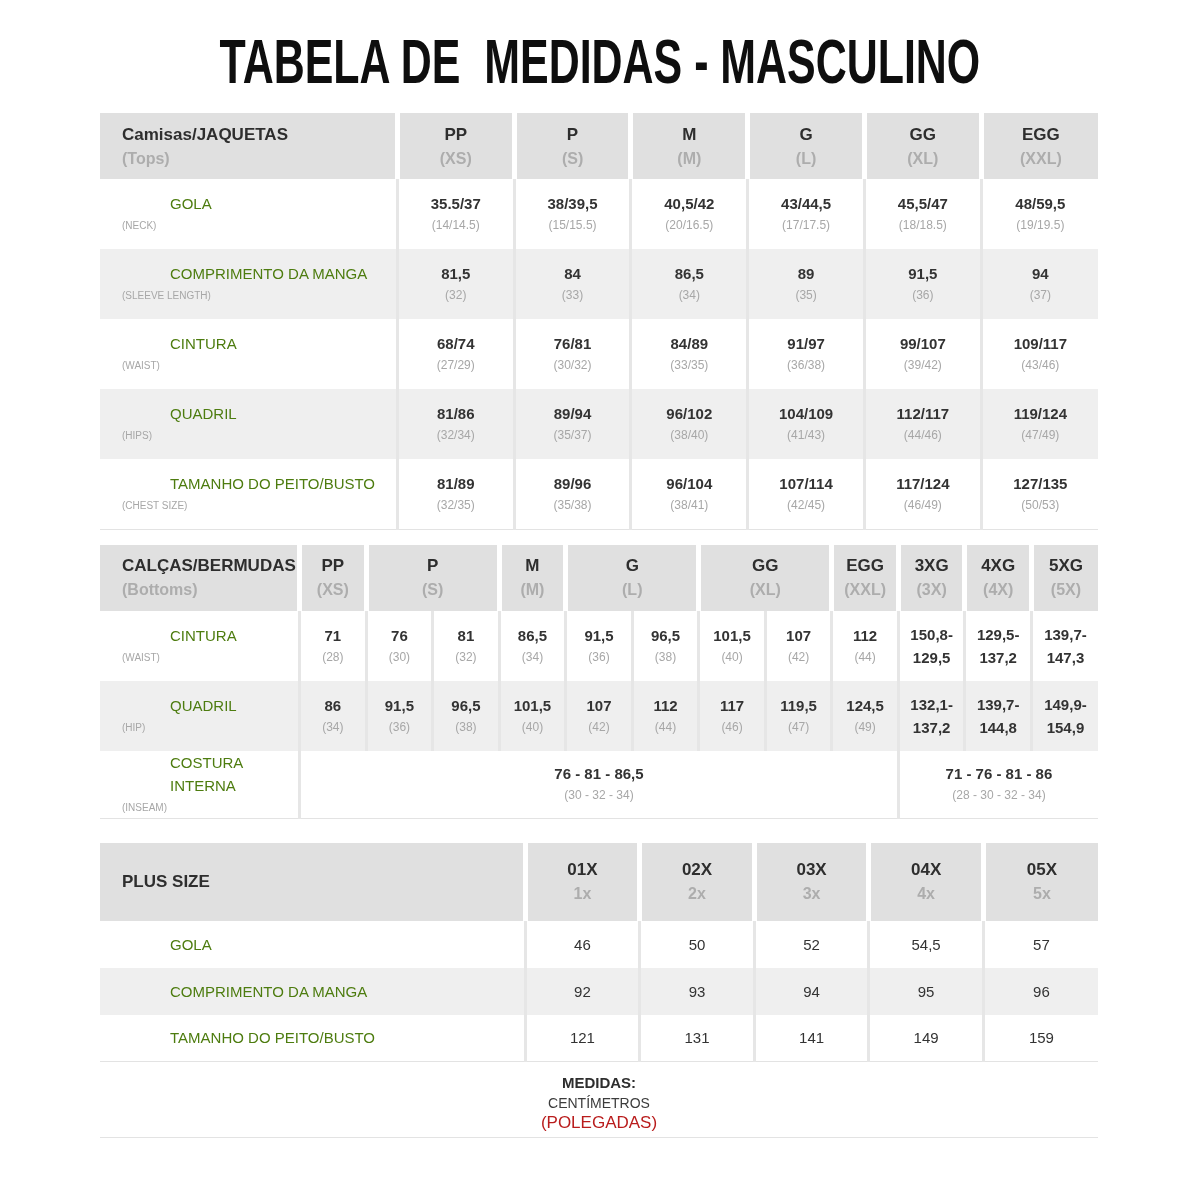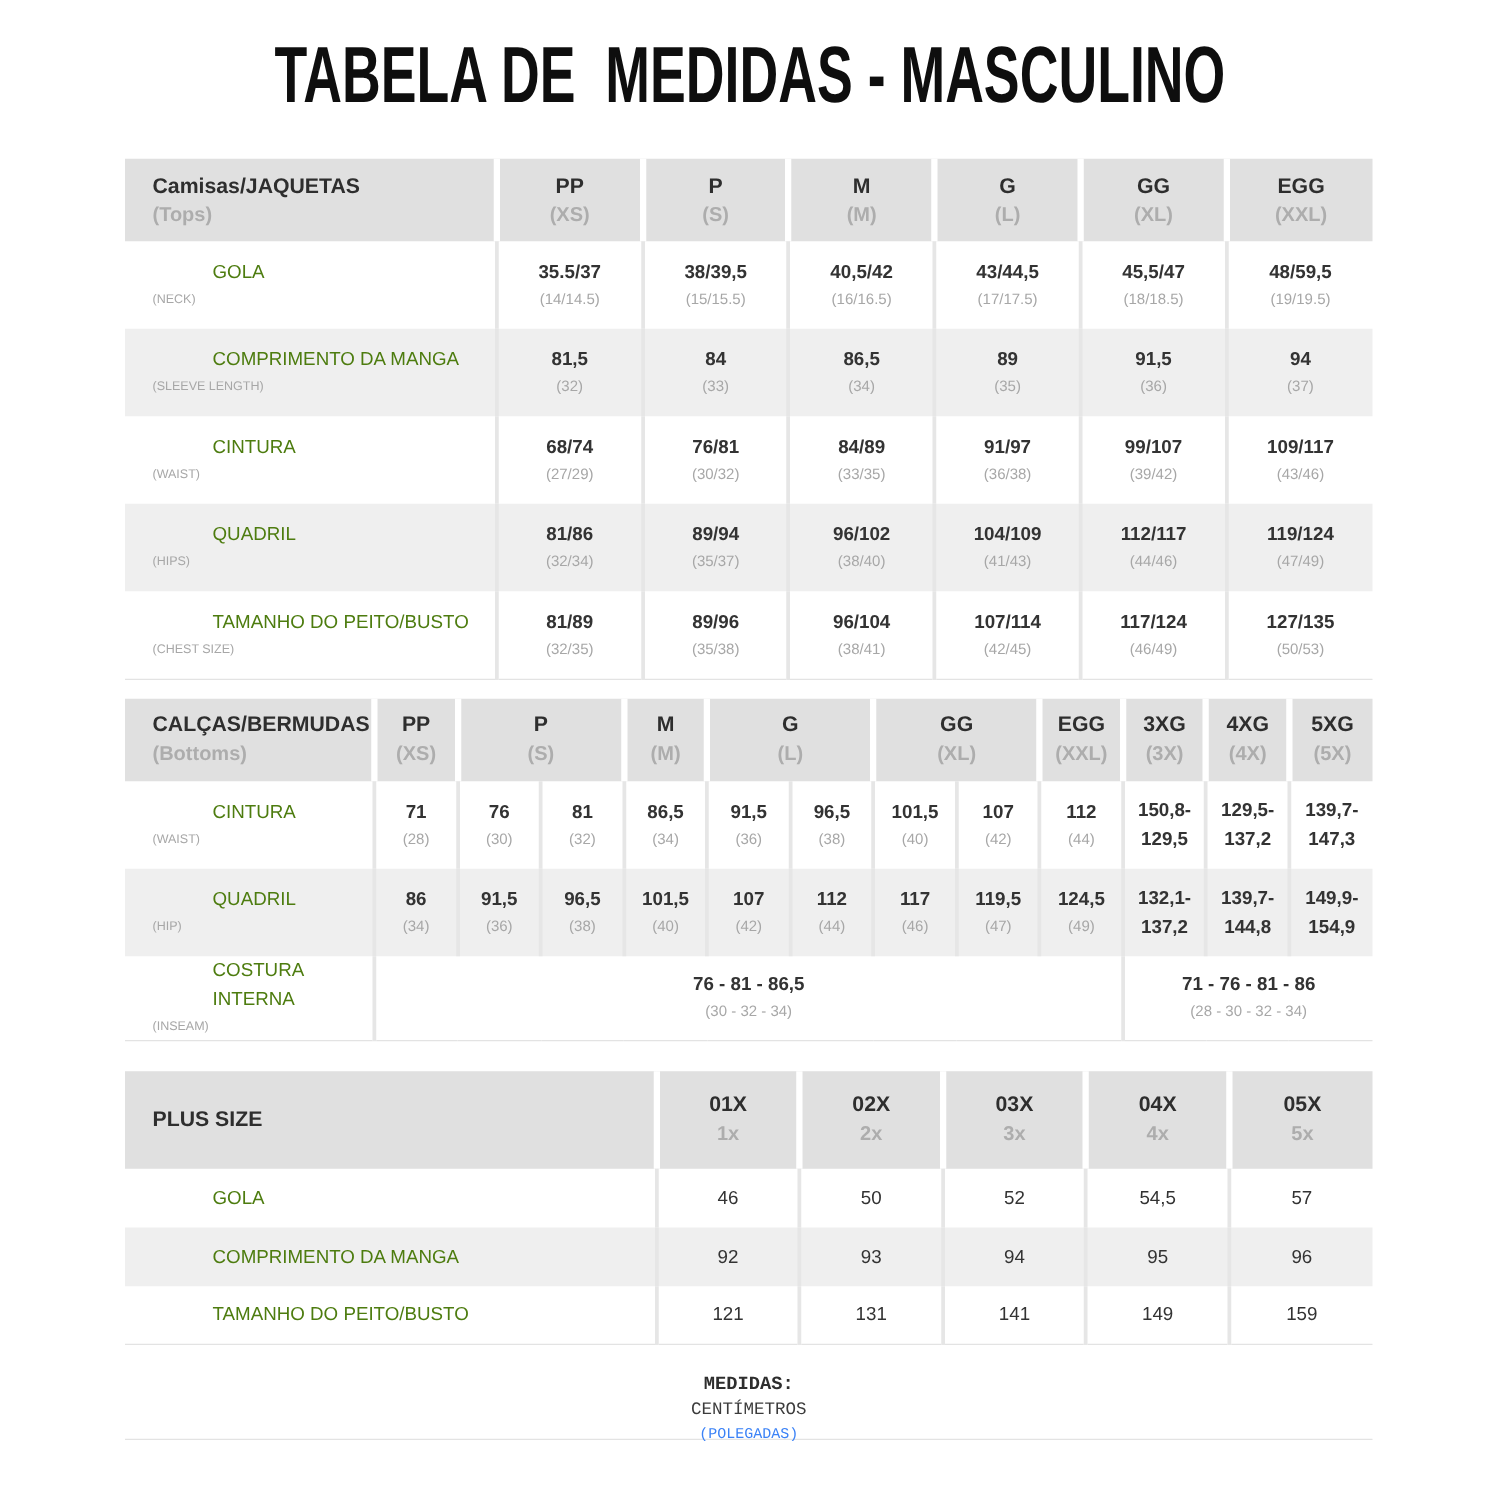--- a/index.html
+++ b/index.html
@@ -5,21 +5,21 @@
   * { margin:0; padding:0; box-sizing:border-box; }
   html,body { background:#fff; }
   body {
     width:1200px; height:1200px;
     font-family:"Liberation Sans", sans-serif;
     color:#383838;
   }
   .page { width:1200px; height:1200px; overflow:hidden; background:#fff; }
 
   
-  .title-wrap { text-align:center; padding-top:26px; padding-bottom:37px; height:127px; }
+  .title-wrap { text-align:center; padding-top:26px; padding-bottom:37px; height:113px; }
   .title {
     display:inline-block;
     font-size:58px; font-weight:700; color:#0e0e0e;
     letter-spacing:0px; white-space:pre;
     transform:scale(0.74,1.10); transform-origin:50% 40%;
   }
 
   
   .content { width:998px; margin-left:100px; }
 
@@ -49,24 +49,24 @@
   .tops tbody td, .bottoms tbody td { height:70px; }
   .bottoms tbody tr:last-child td { height:62px; }
   .tops { margin-bottom:15px; }
   .bottoms { margin-bottom:24px; }
 
   .plus thead th { height:78px; }
   .plus tbody td { height:47px; }
   .plus tbody td.val-td .vmain { font-weight:400; }
 
   
-  .note { height:76px; border-bottom:1px solid #e3e3e3; text-align:center; padding-top:22px; background:#fff;font-family:Liberation Mono, monospace; }
+  .note { height:76px; border-bottom:1px solid #e3e3e3; text-align:center; padding-top:11px; background:#fff; }
   .note-title { font-size:15px; line-height:20px; font-weight:700; color:#2e2e2e; }
   .note-cm    { font-size:14px; line-height:20px; font-weight:400; color:#3c3c3c; }
-  .note-in    { font-size:12px; line-height:19px; font-weight:400; color:#3b82f6; }
+  .note-in    { font-size:17px; line-height:19px; font-weight:400; color:#b91c1c; }
 </style>
 </head>
 <body>
 
 <div class="page">
   <div class="title-wrap">
     <h1 class="title">TABELA DE  MEDIDAS - MASCULINO</h1>
   </div>
 
   <div class="content">
@@ -121,21 +121,21 @@
             <td class="val-td">
               <div class="vmain">35.5/37</div>
               <div class="vsub">(14/14.5)</div>
             </td>
             <td class="val-td">
               <div class="vmain">38/39,5</div>
               <div class="vsub">(15/15.5)</div>
             </td>
             <td class="val-td">
               <div class="vmain">40,5/42</div>
-              <div class="vsub">(16/16.5)</div>
+              <div class="vsub">(20/16.5)</div>
             </td>
             <td class="val-td">
               <div class="vmain">43/44,5</div>
               <div class="vsub">(17/17.5)</div>
             </td>
             <td class="val-td">
               <div class="vmain">45,5/47</div>
               <div class="vsub">(18/18.5)</div>
             </td>
             <td class="val-td">

